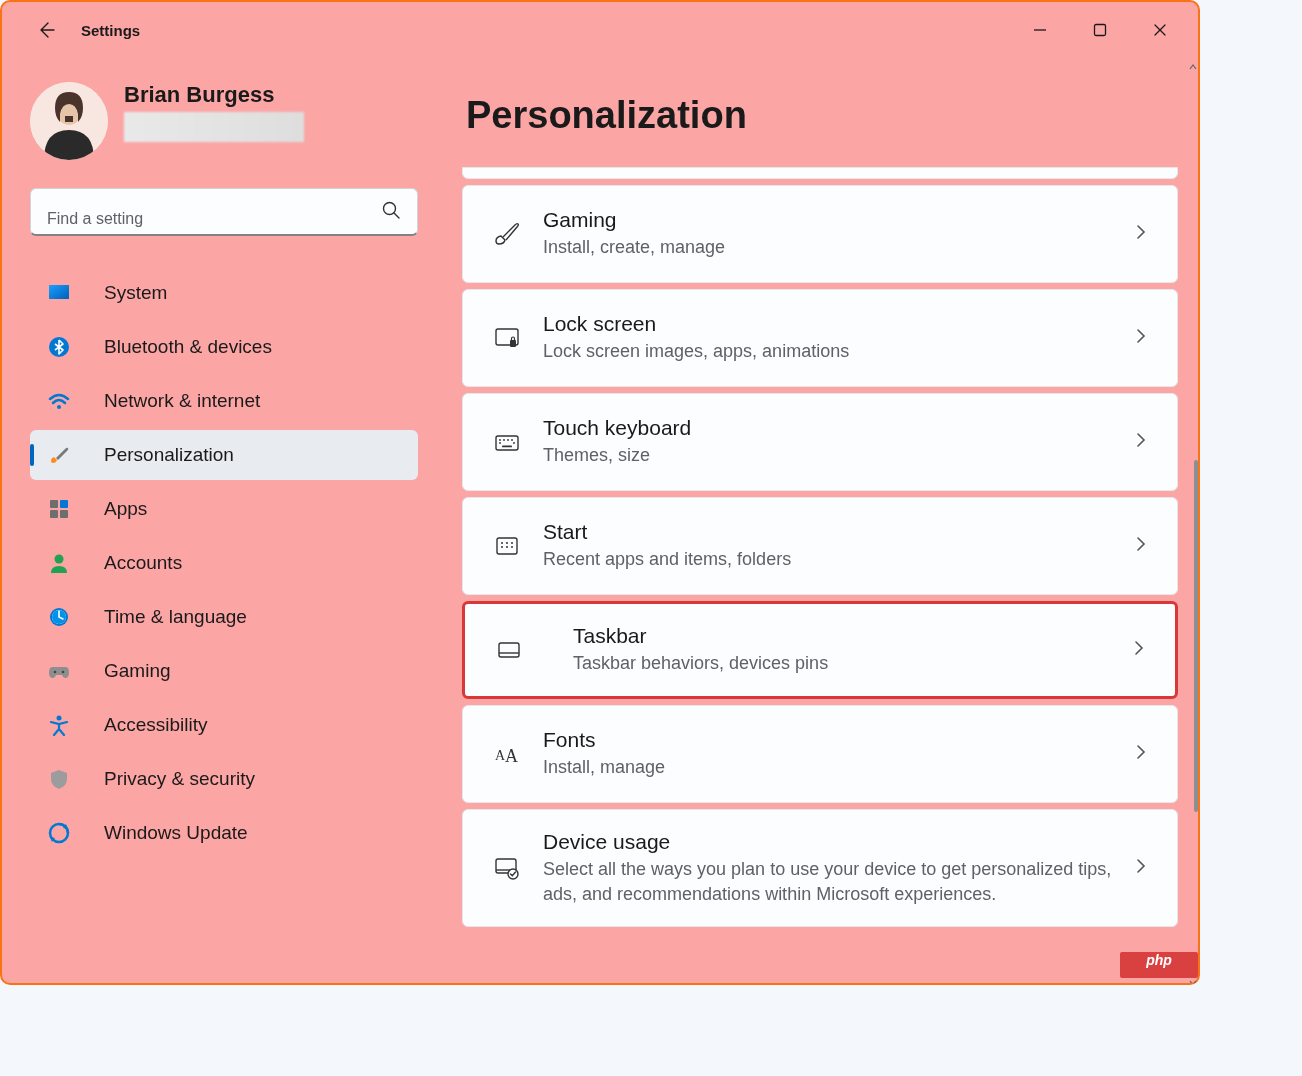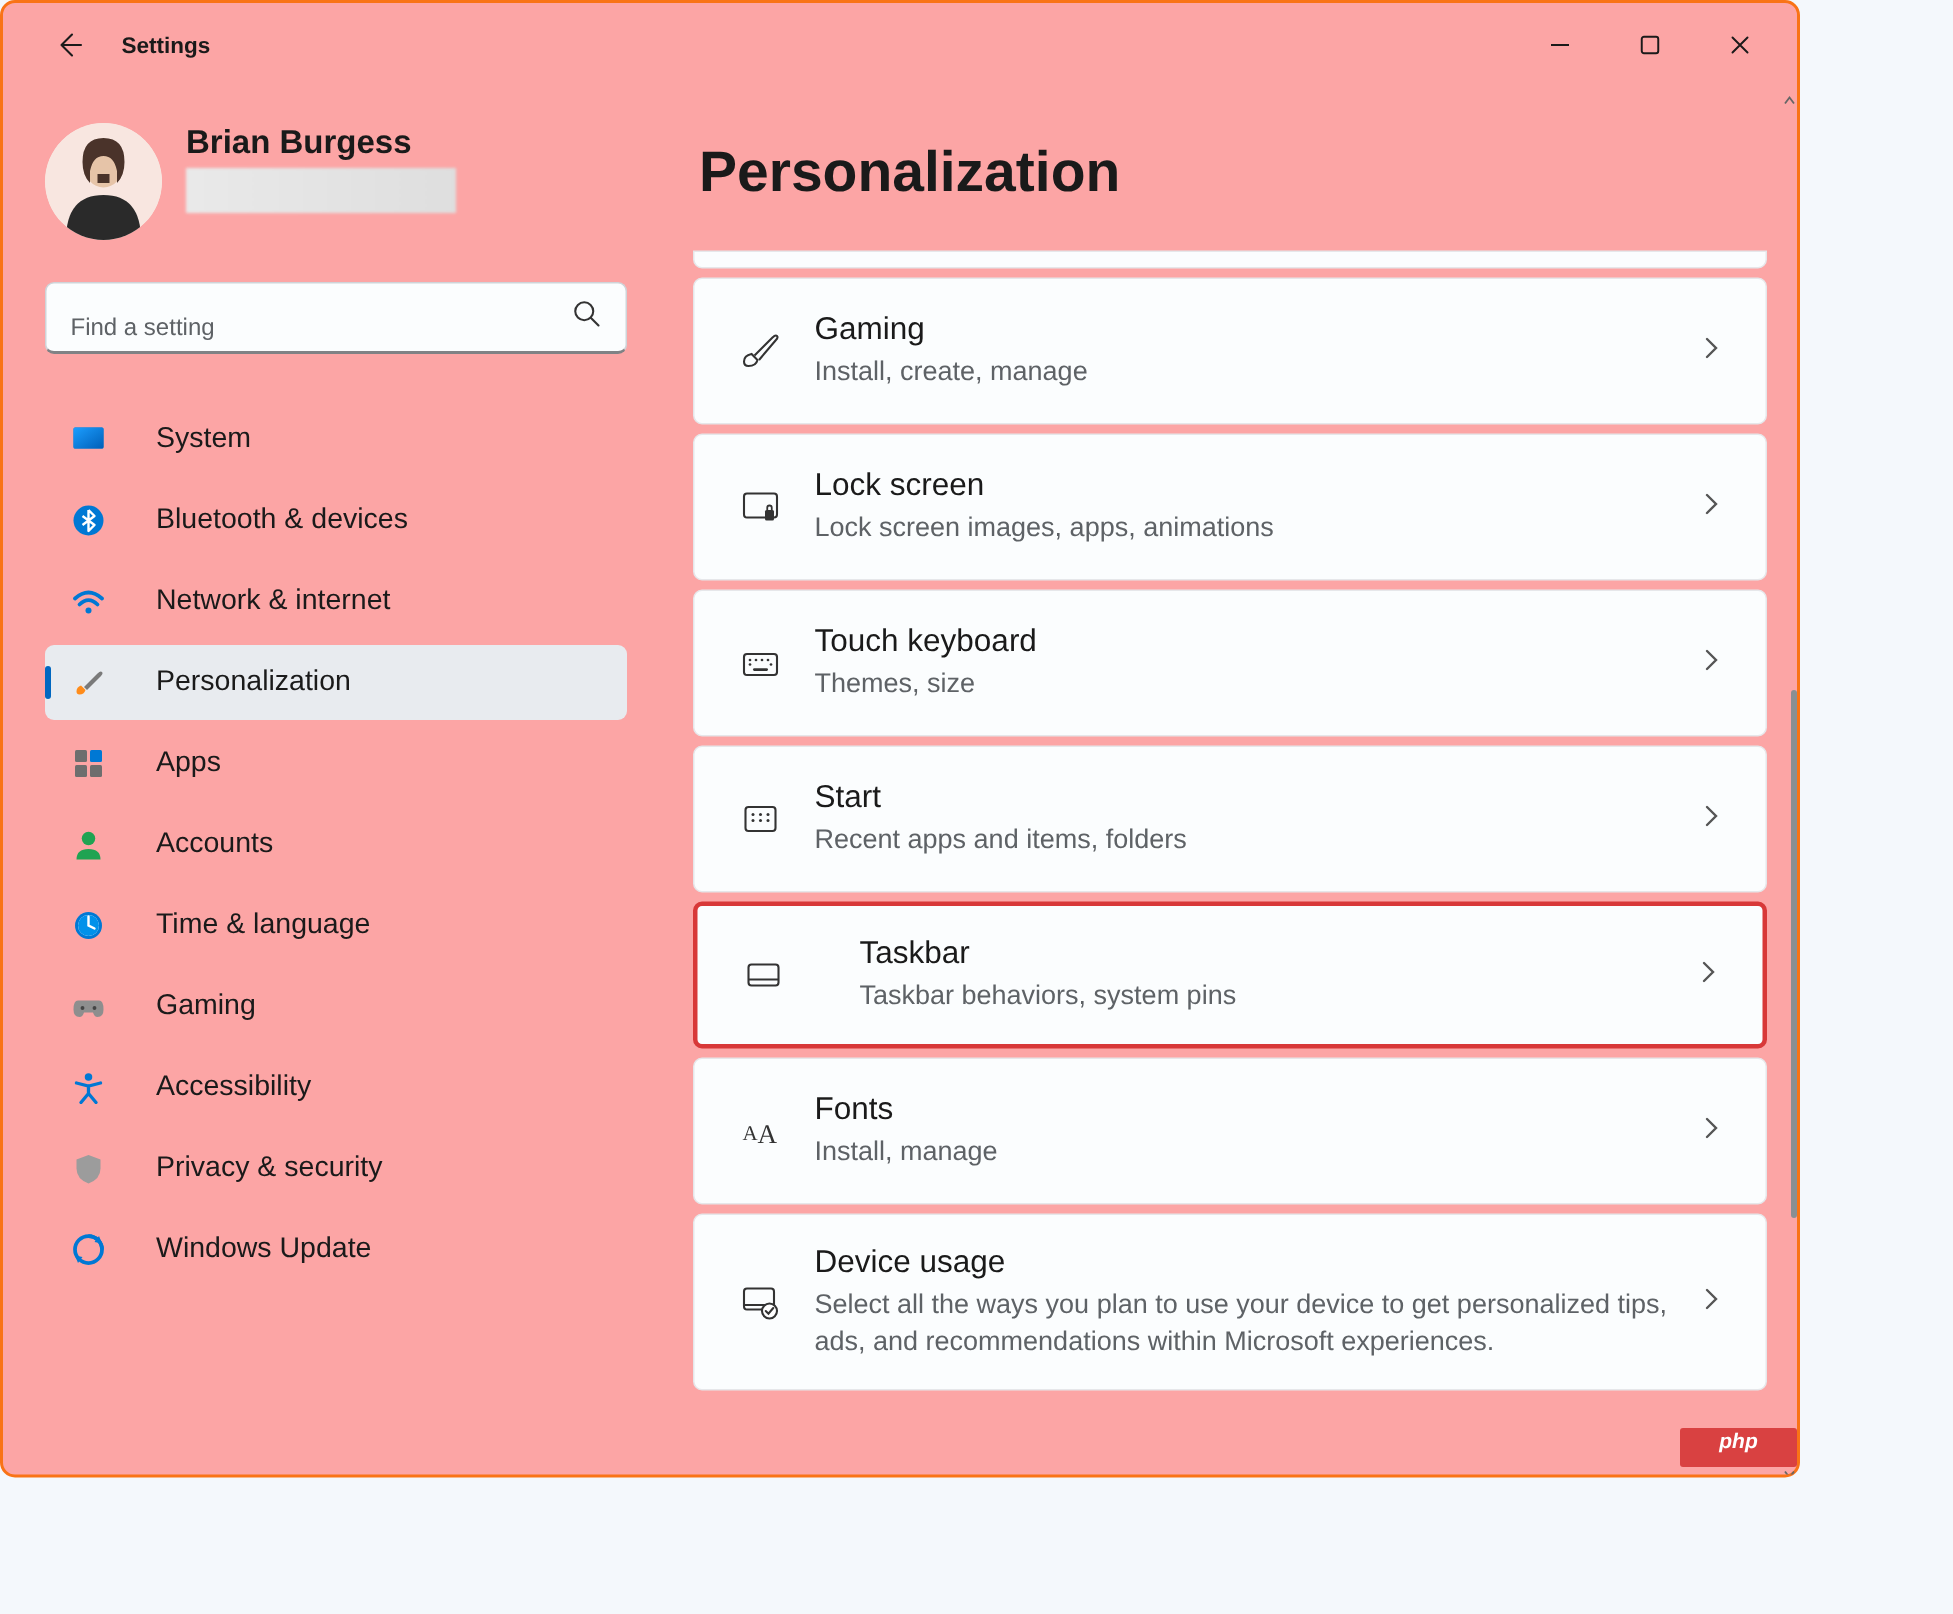--- a/index.html
+++ b/index.html
@@ -305,21 +305,21 @@
 
       <div class="card highlight">
         <span class="card-icn">
             <svg width="28" height="28" viewBox="0 0 28 28">
               <rect x="4" y="7" width="20" height="14" rx="2" fill="none" stroke="#333" stroke-width="1.4"></rect>
               <line x1="4" y1="17" x2="24" y2="17" stroke="#333" stroke-width="1.4"></line>
             </svg>
           </span>
         <div class="card-text">
           <div class="card-title">Taskbar</div>
-          <div class="card-sub">Taskbar behaviors, system pins</div>
+          <div class="card-sub">Taskbar behaviors, devices pins</div>
         </div>
         <span class="card-chev"><svg width="16" height="16" viewBox="0 0 16 16">
               <path d="M5 2 L11 8 L5 14" stroke="#555" stroke-width="1.6" fill="none" stroke-linecap="round"></path>
             </svg></span>
       </div>
 
       <div class="card">
         <span class="card-icn">
             <svg width="28" height="28" viewBox="0 0 28 28">
               <text x="2" y="20" font-size="14" font-family="serif" fill="#333">A</text>

